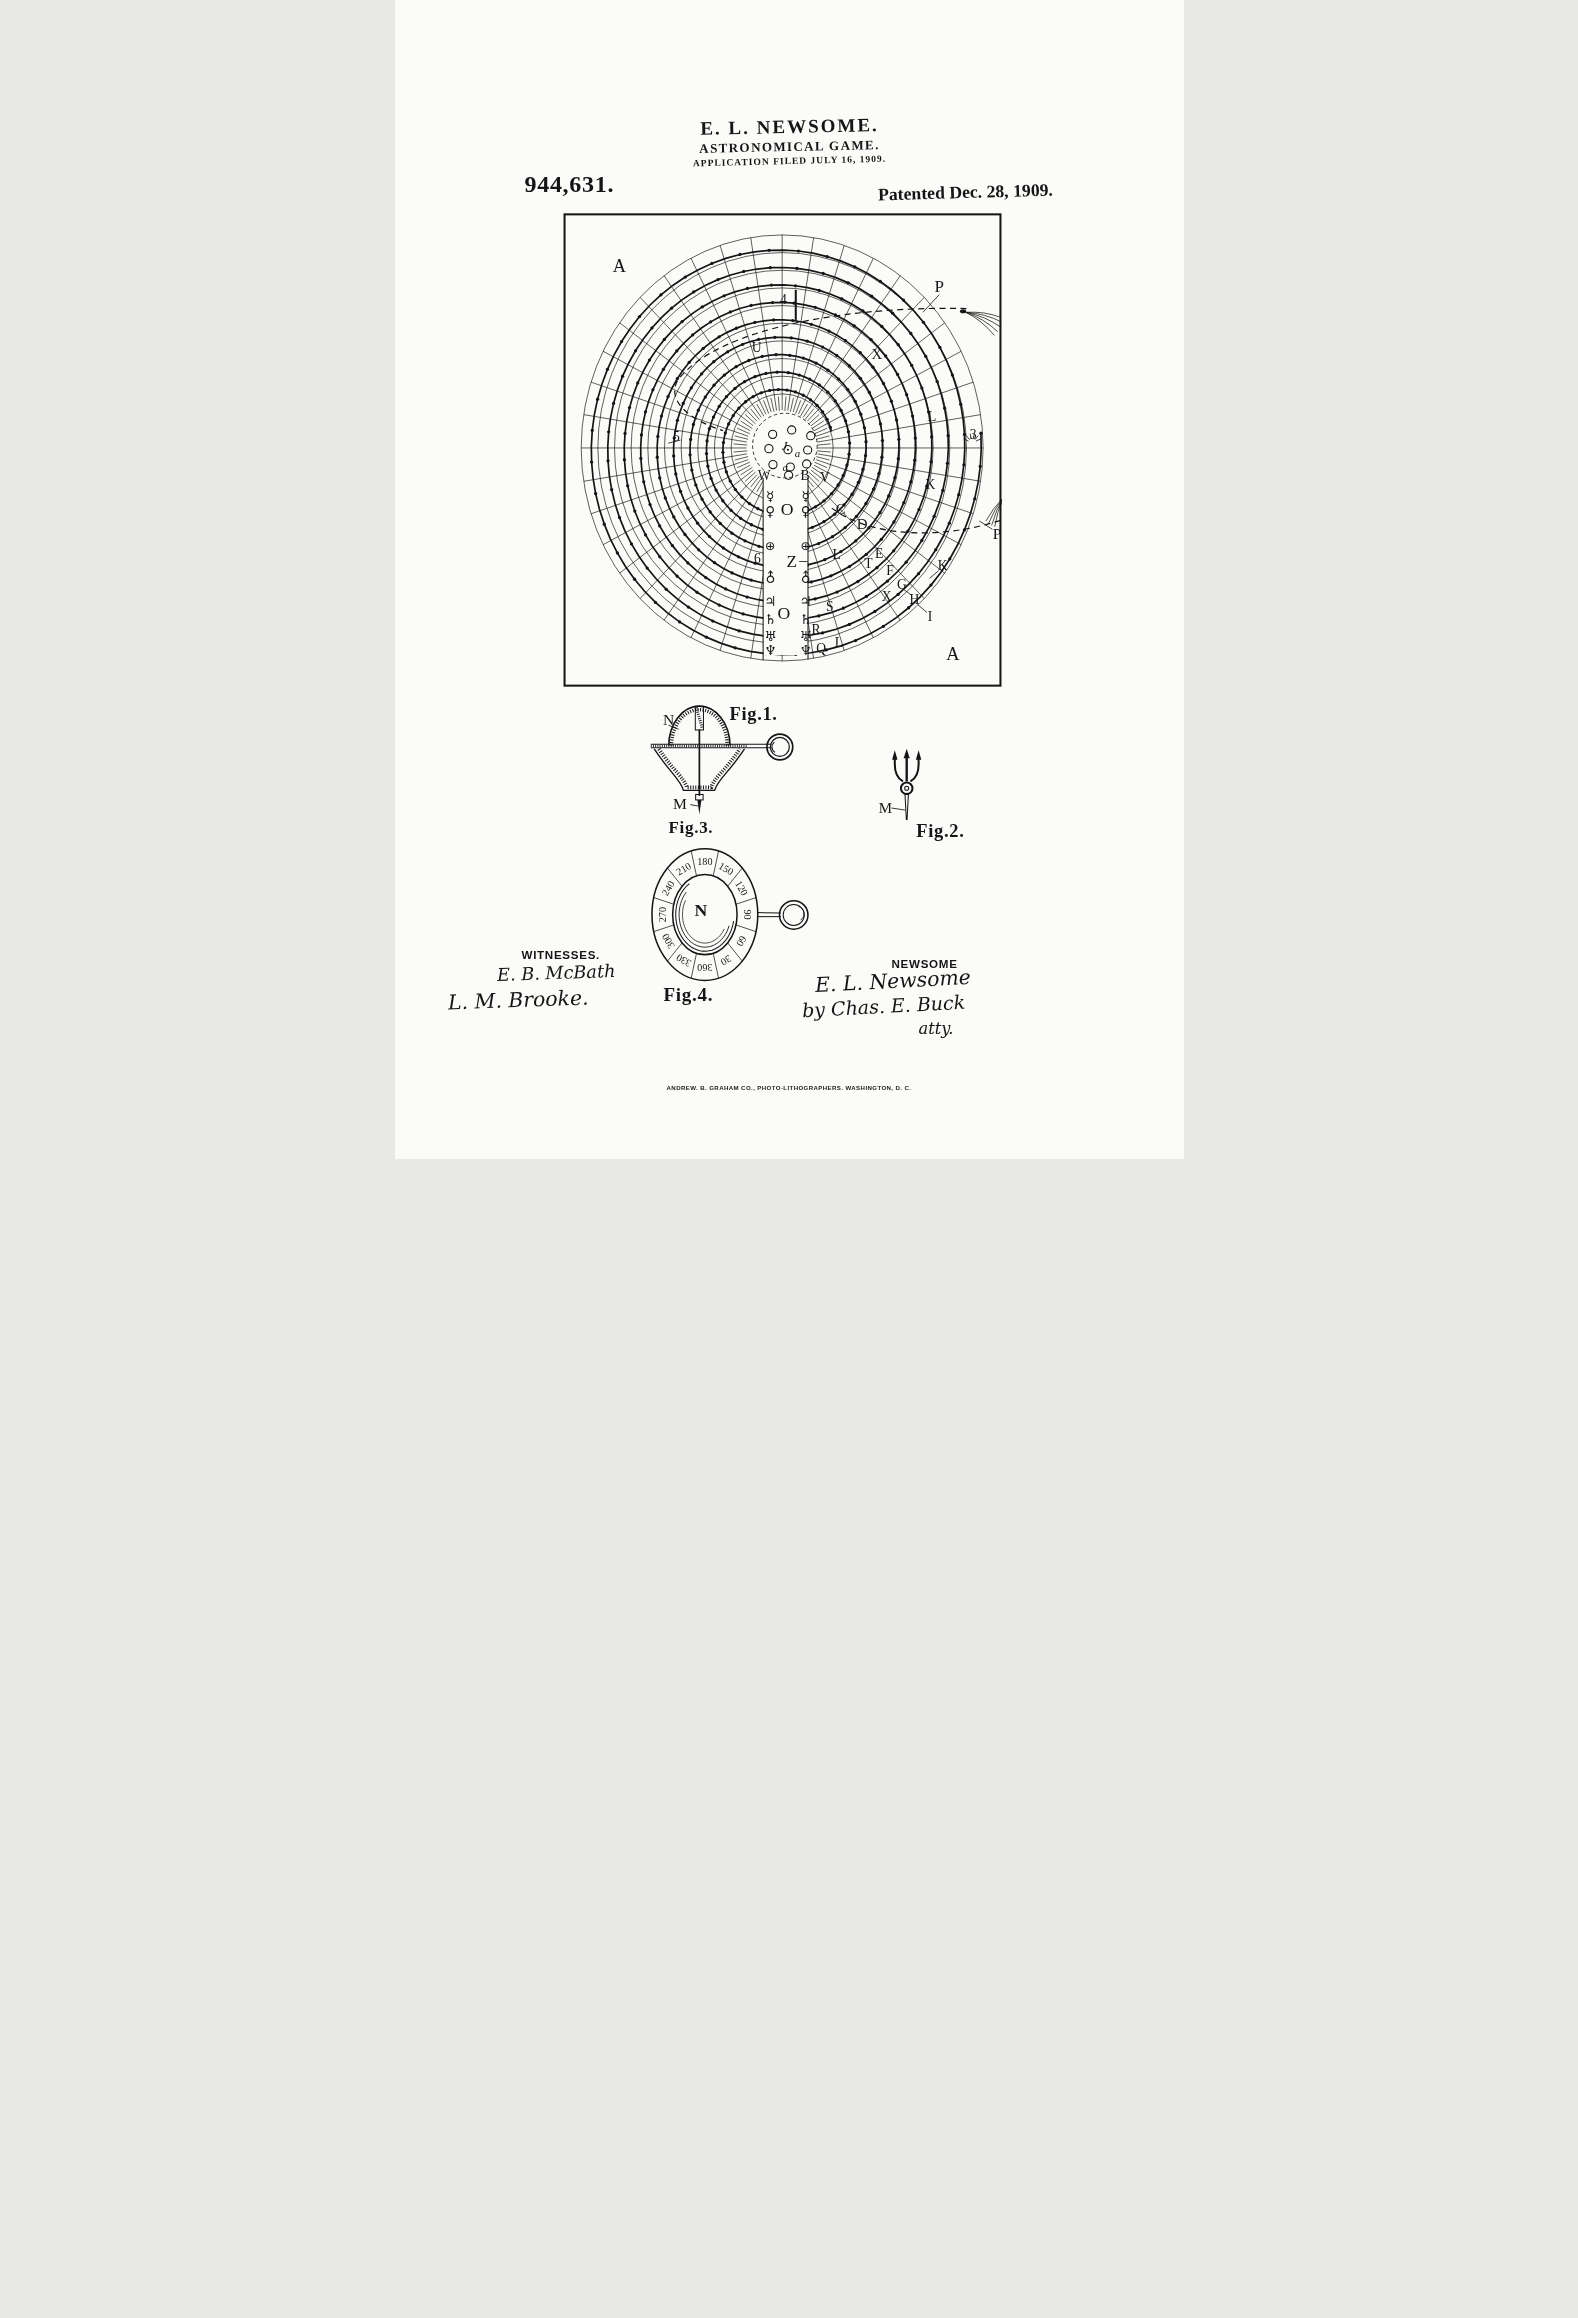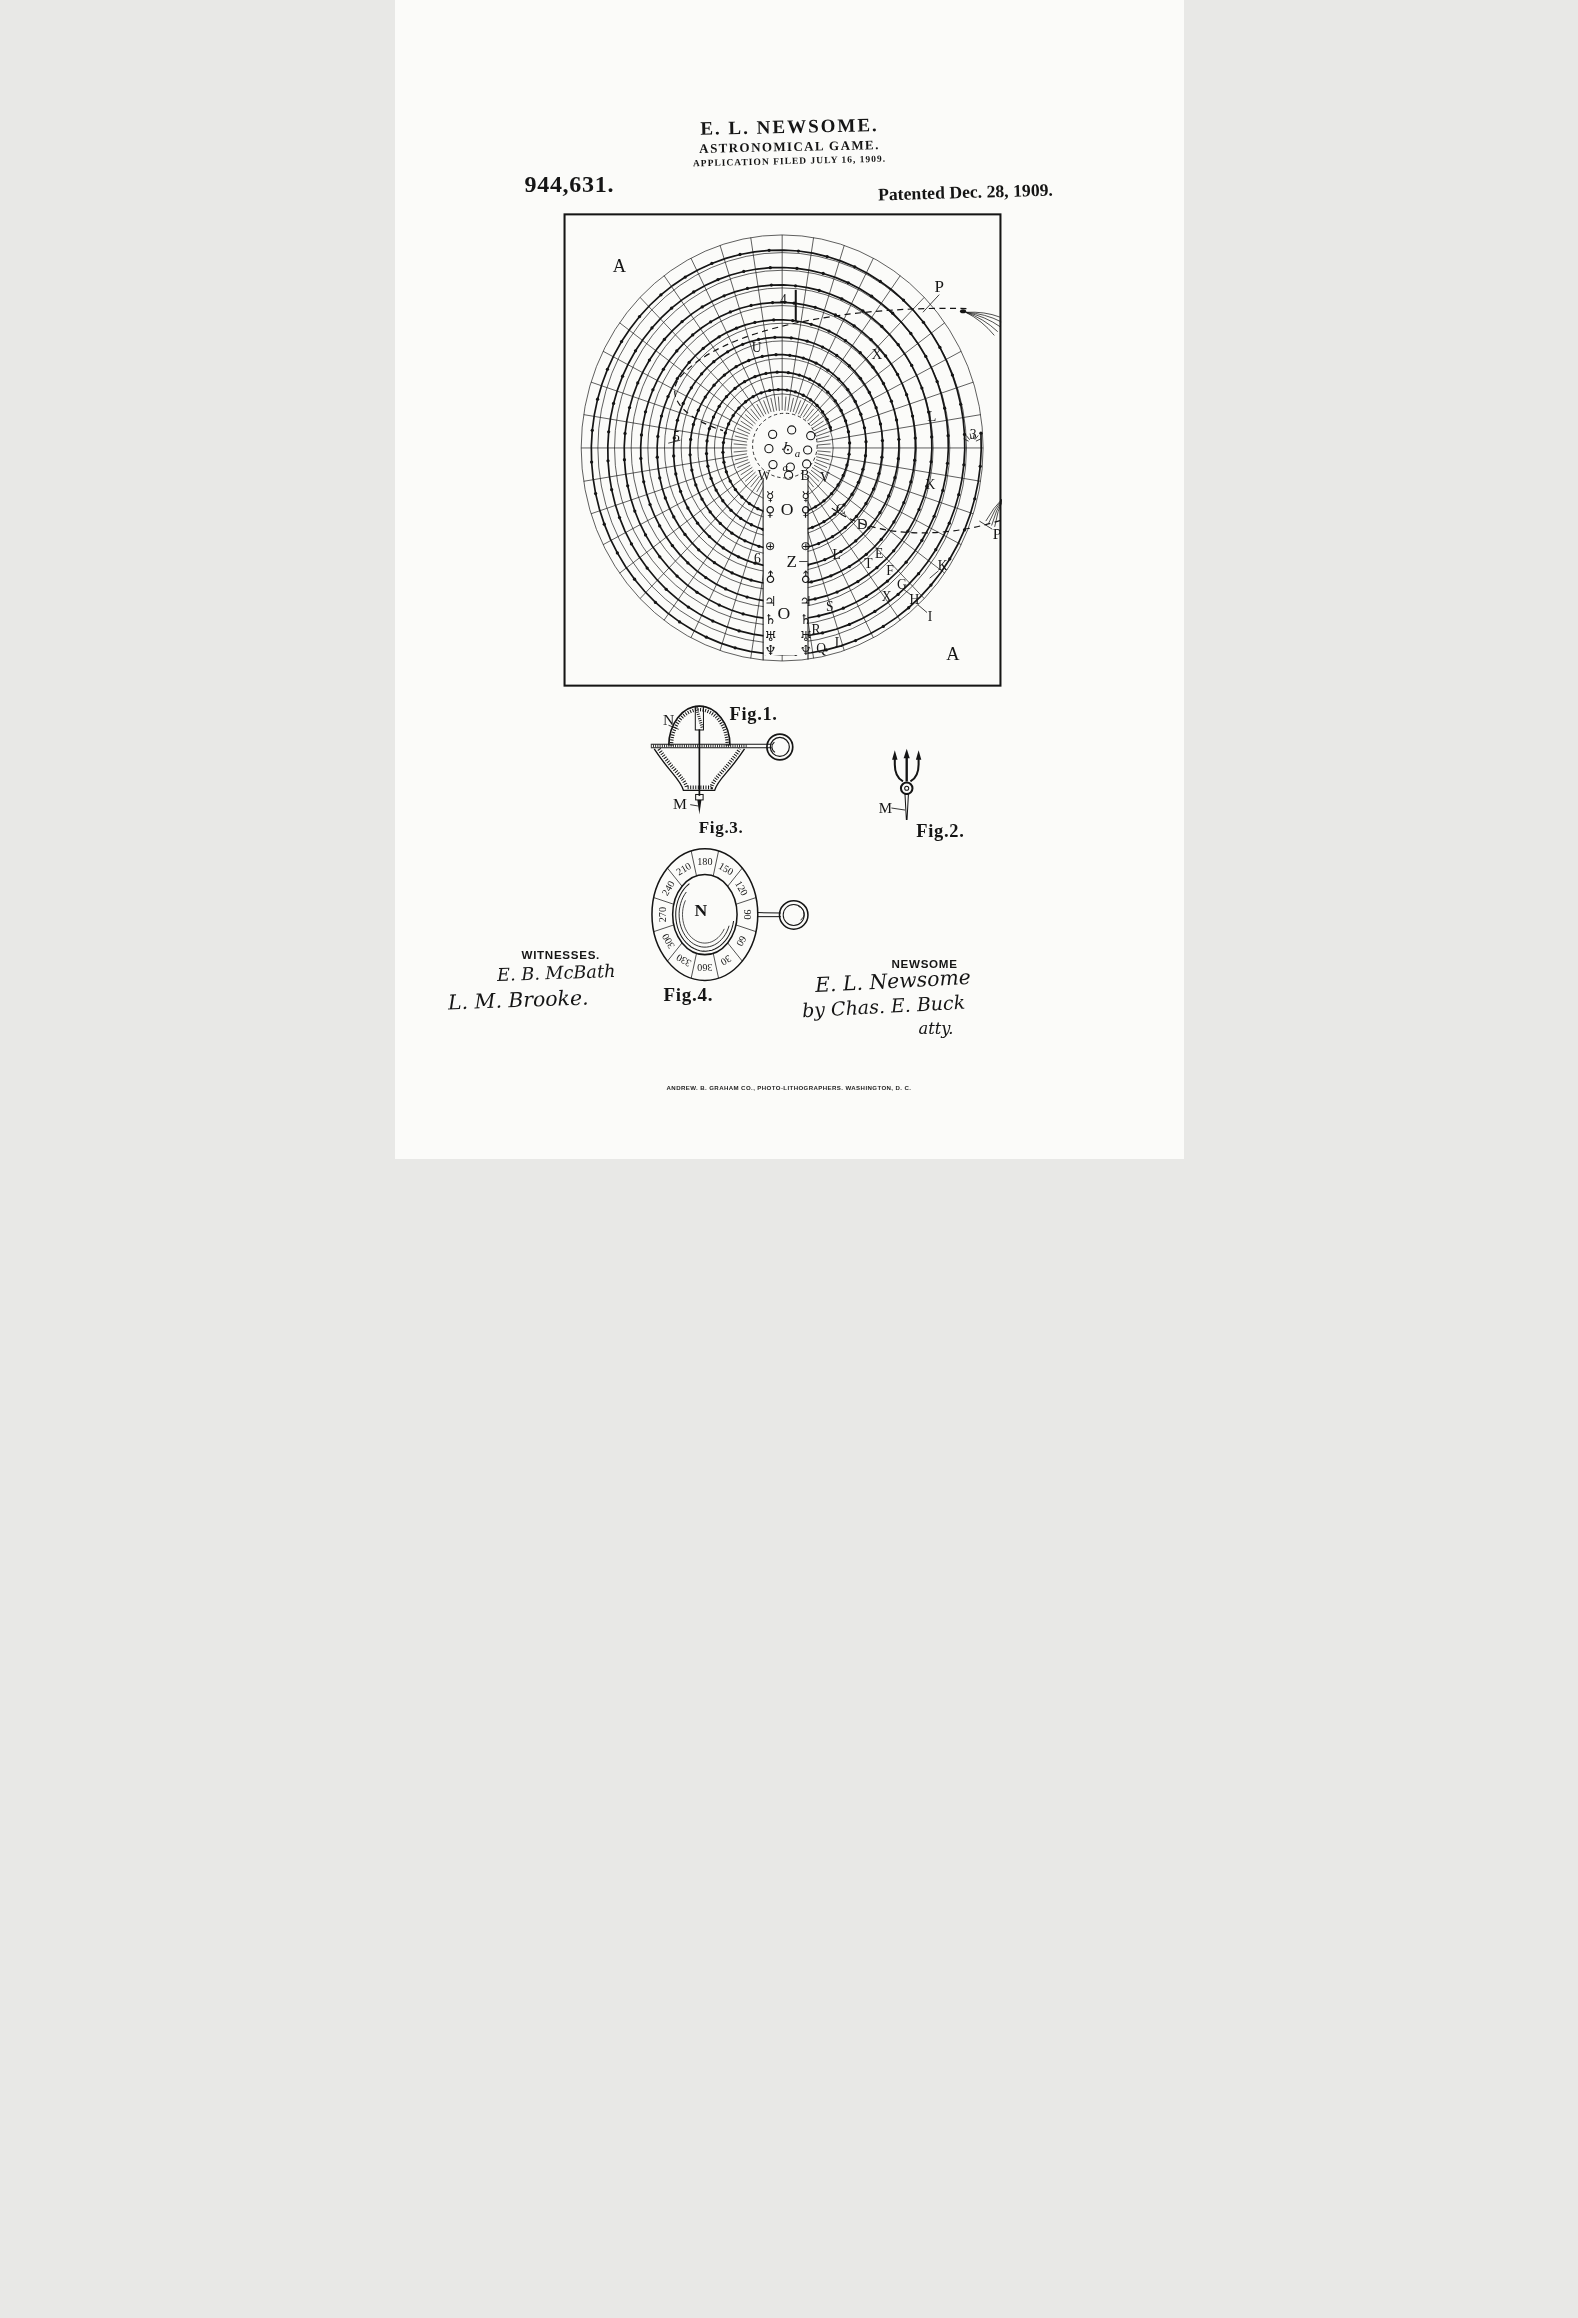--- a/index.html
+++ b/index.html
@@ -598,21 +598,21 @@
     <rect x="184" y="296" width="22" height="16" fill="none" stroke="#151515" stroke-width="3"></rect>
     <polygon points="189,312 201,312 195,354" fill="#151515"></polygon>
     <circle cx="432" cy="156" r="38" fill="none" stroke="#151515" stroke-width="5"></circle>
     <circle cx="432" cy="156" r="28" fill="none" stroke="#151515" stroke-width="3.5"></circle>
     <path d="M 418 172 A 18 18 0 0 1 416 142" fill="none" stroke="#151515" stroke-width="3"></path>
     <line x1="104" y1="92" x2="134" y2="104" stroke="#151515" stroke-width="2.5"></line>
     <line x1="168" y1="326" x2="192" y2="330" stroke="#151515" stroke-width="2.5"></line>
     <text x="88" y="92" font-size="46" font-family="Liberation Serif,serif">N</text>
     <text x="138" y="340" font-size="46" font-family="Liberation Serif,serif" text-anchor="middle">M</text>
   </svg>
-  <div class="abs figcap" style="left:274px;top:818px;width:75px;text-align:right;">Fig.3.</div>
+  <div class="abs figcap" style="left:274px;top:818px;width:75px;text-align:left;">Fig.3.</div>
 
   <svg class="abs" style="left:476px;top:740px;" width="102" height="85" viewBox="0 0 300 250">
     <line x1="105" y1="122" x2="105" y2="46" stroke="#151515" stroke-width="7"></line>
     <polygon points="96,54 114,54 105,26" fill="#151515"></polygon>
     <path d="M 94 122 C 78 113 70 96 70 72 L 70 52" fill="none" stroke="#151515" stroke-width="6"></path>
     <polygon points="62,58 78,58 70,30" fill="#151515"></polygon>
     <path d="M 116 122 C 132 113 140 96 140 72 L 140 52" fill="none" stroke="#151515" stroke-width="6"></path>
     <polygon points="132,58 148,58 140,30" fill="#151515"></polygon>
     <circle cx="105" cy="142" r="17" fill="none" stroke="#151515" stroke-width="6"></circle>
     <circle cx="105" cy="142" r="6" fill="none" stroke="#151515" stroke-width="3"></circle>

